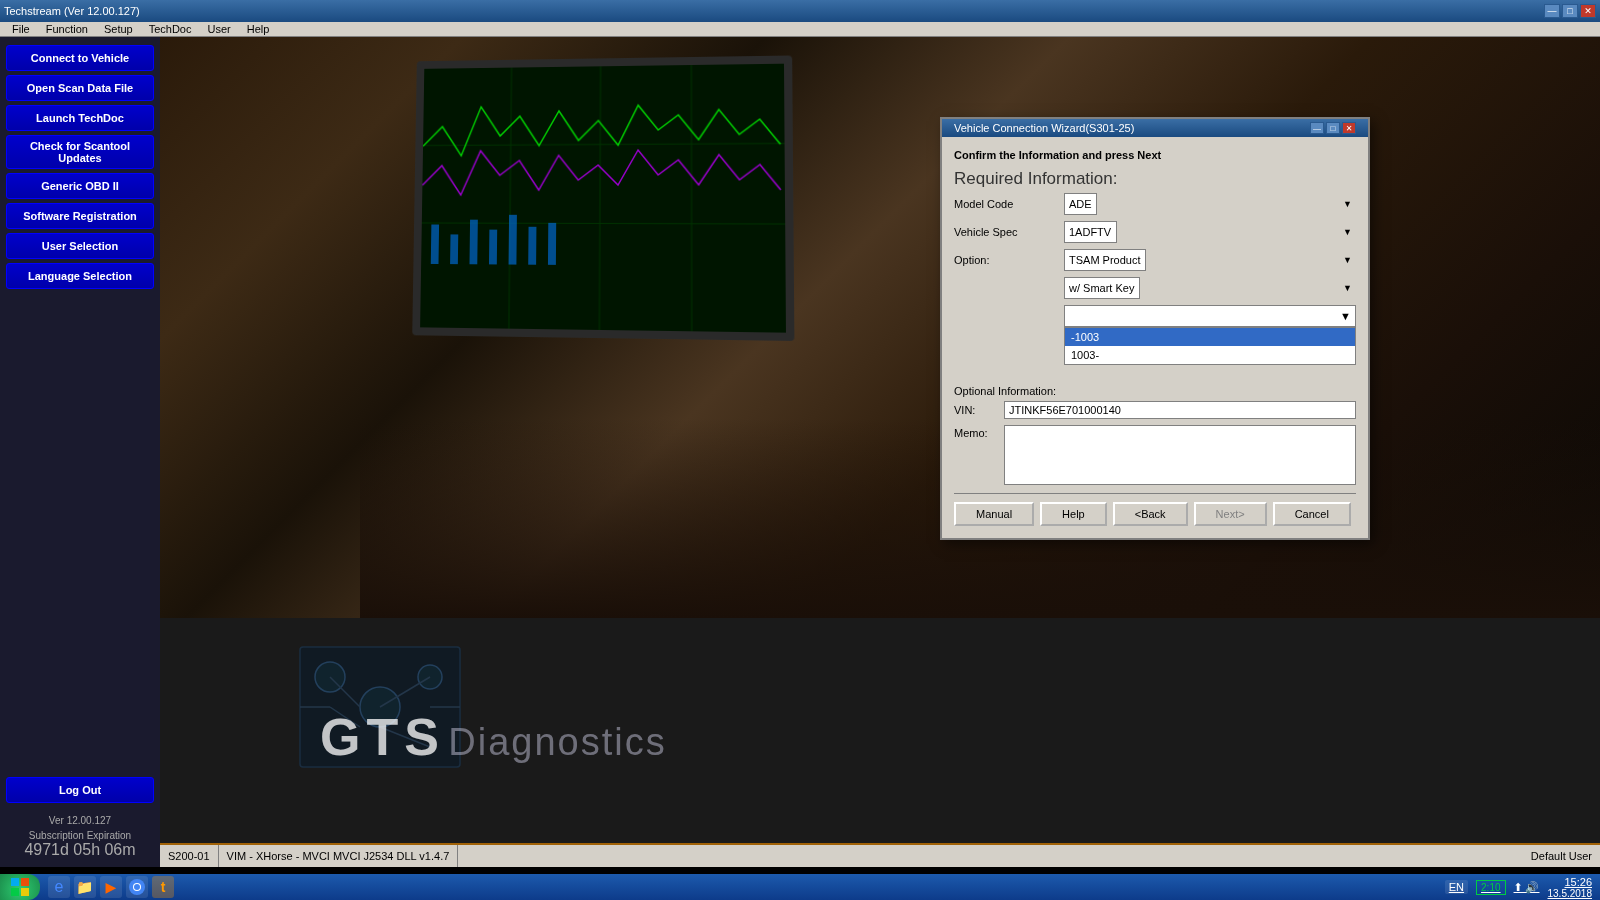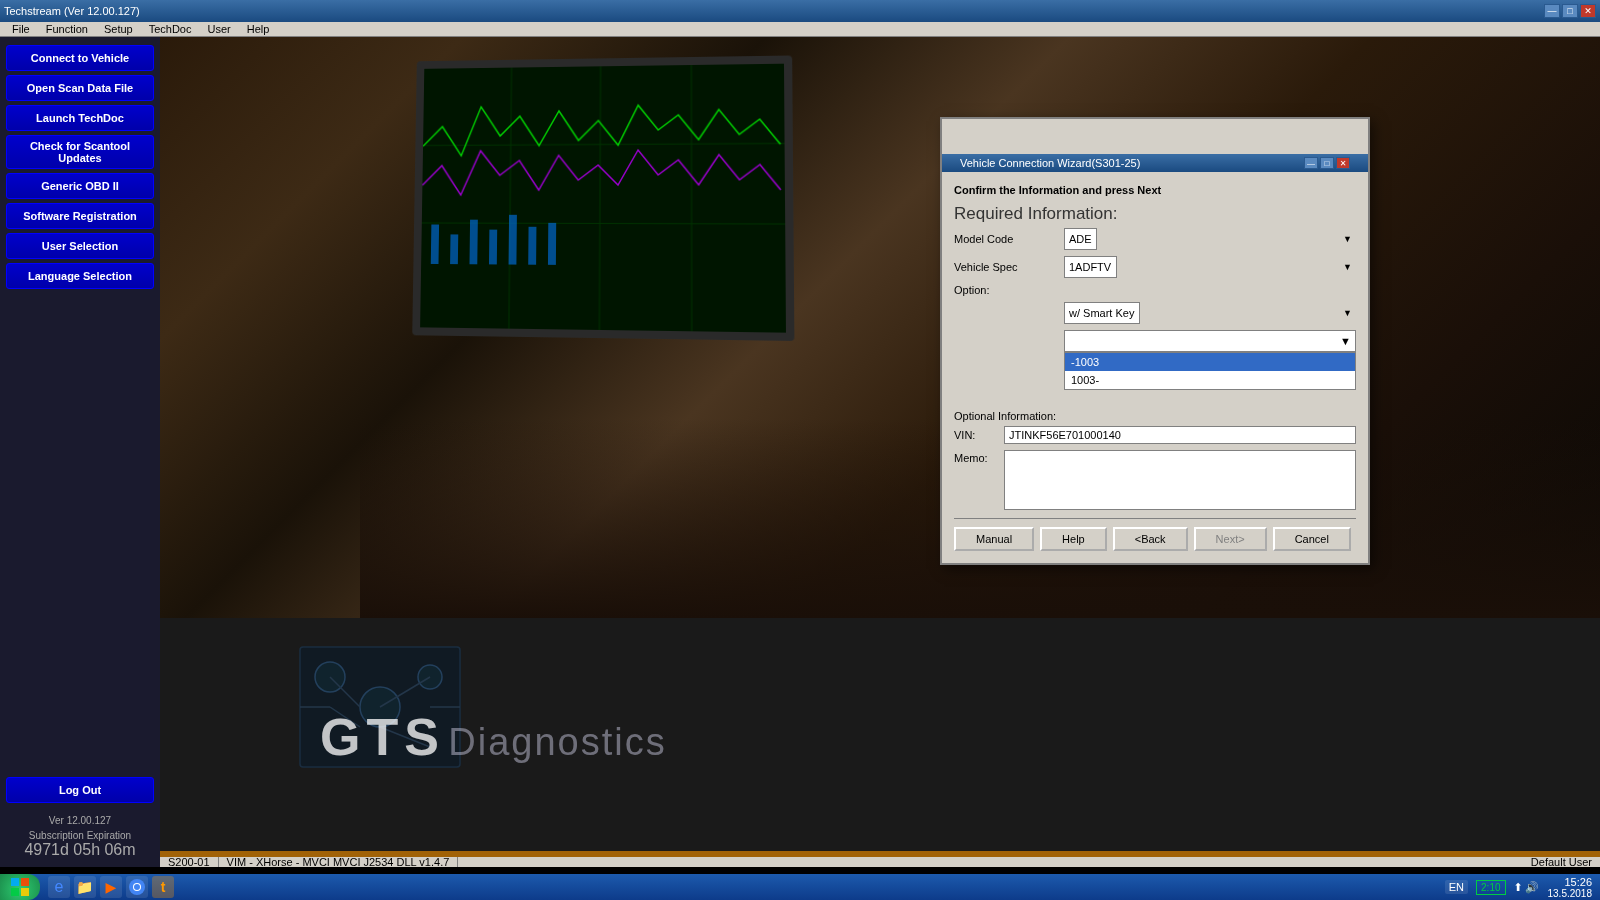--- a/index.html
+++ b/index.html
@@ -79,23 +79,23 @@
       overflow: hidden;
       background: #1a1a1a;
     }
 
     
     #statusbar {
       position: absolute;
       bottom: 0;
       left: 0;
       right: 0;
-      height: 16px;
+      height: 24px;
       background: #d4d0c8;
-      border-top: 6px solid #a16207;
+      border-top: 2px solid #a16207;
       display: flex;
       align-items: center;
       font-size: 11px;
     }
     .status-section {
       padding: 0 8px;
       border-right: 1px solid #808080;
       height: 100%;
       display: flex;
       align-items: center;
@@ -132,20 +132,21 @@
       font-size: 14px;
     }
     #taskbar-right {
       margin-left: auto;
       display: flex;
       align-items: center;
       gap: 8px;
       padding: 0 8px;
       color: white;
       font-size: 11px;
+      text-decoration: underline;
     }
     .lang-badge {
       background: rgba(255,255,255,0.1);
       padding: 1px 4px;
       border-radius: 2px;
     }
     .time-badge {
       text-align: right;
     }
 
@@ -162,26 +163,25 @@
       top: 80px;
       left: 780px;
       width: 430px;
       background: #d4d0c8;
       border: 2px solid #808080;
       box-shadow: 4px 4px 12px rgba(0,0,0,0.5);
     }
     #vcw-titlebar {
       background: linear-gradient(to bottom, #3a6ea5, #1a4a80);
       color: white;
-      padding: 3px 18px;
+      padding: 3px 12px;
       font-size: 11px;
       display: flex;
       align-items: center;
       justify-content: space-between;
-      margin-top: 35px;
     }
     #vcw-body {
       padding: 12px;
     }
     .vcw-label-main {
       font-size: 11px;
       margin-bottom: 8px;
       font-weight: bold;
     }
     .vcw-section-label {
@@ -483,20 +483,25 @@
             <span class="vcw-row-label">Vehicle Spec</span>
             <div class="vcw-select-wrapper">
               <select class="vcw-select">
                 <option>1ADFTV</option>
               </select>
             </div>
           </div>
 
           <div class="vcw-row">
             <span class="vcw-row-label">Option:</span>
+            <div class="vcw-select-wrapper">
+              <select class="vcw-select">
+                <option>TSAM Product</option>
+              </select>
+            </div>
           </div>
 
           <div class="vcw-row">
             <span class="vcw-row-label"></span>
             <div class="vcw-select-wrapper">
               <select class="vcw-select">
                 <option>w/ Smart Key</option>
               </select>
             </div>
           </div>

